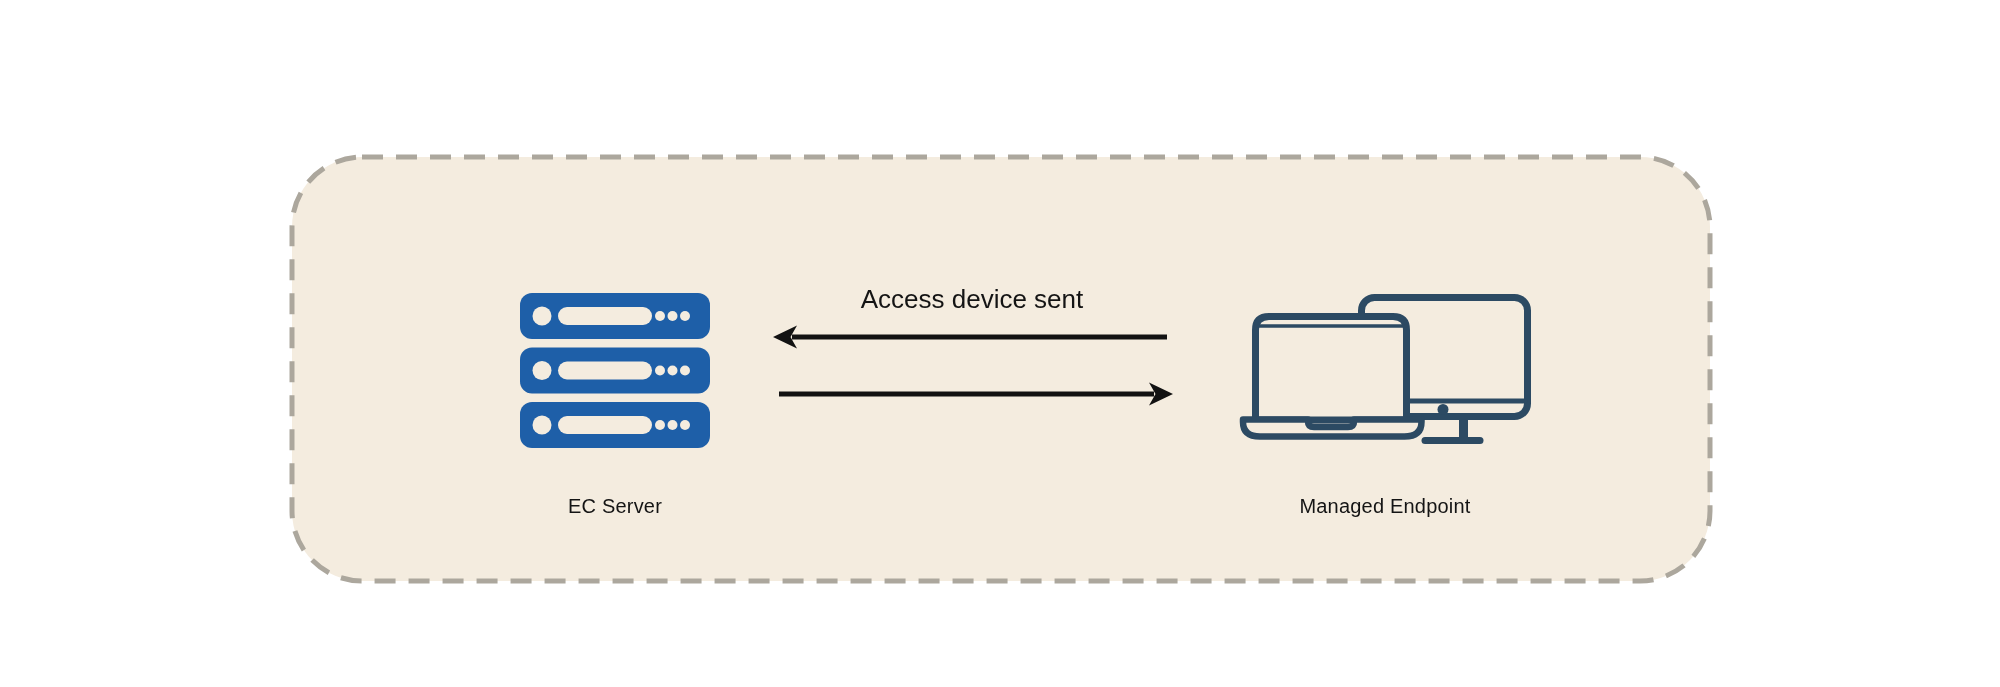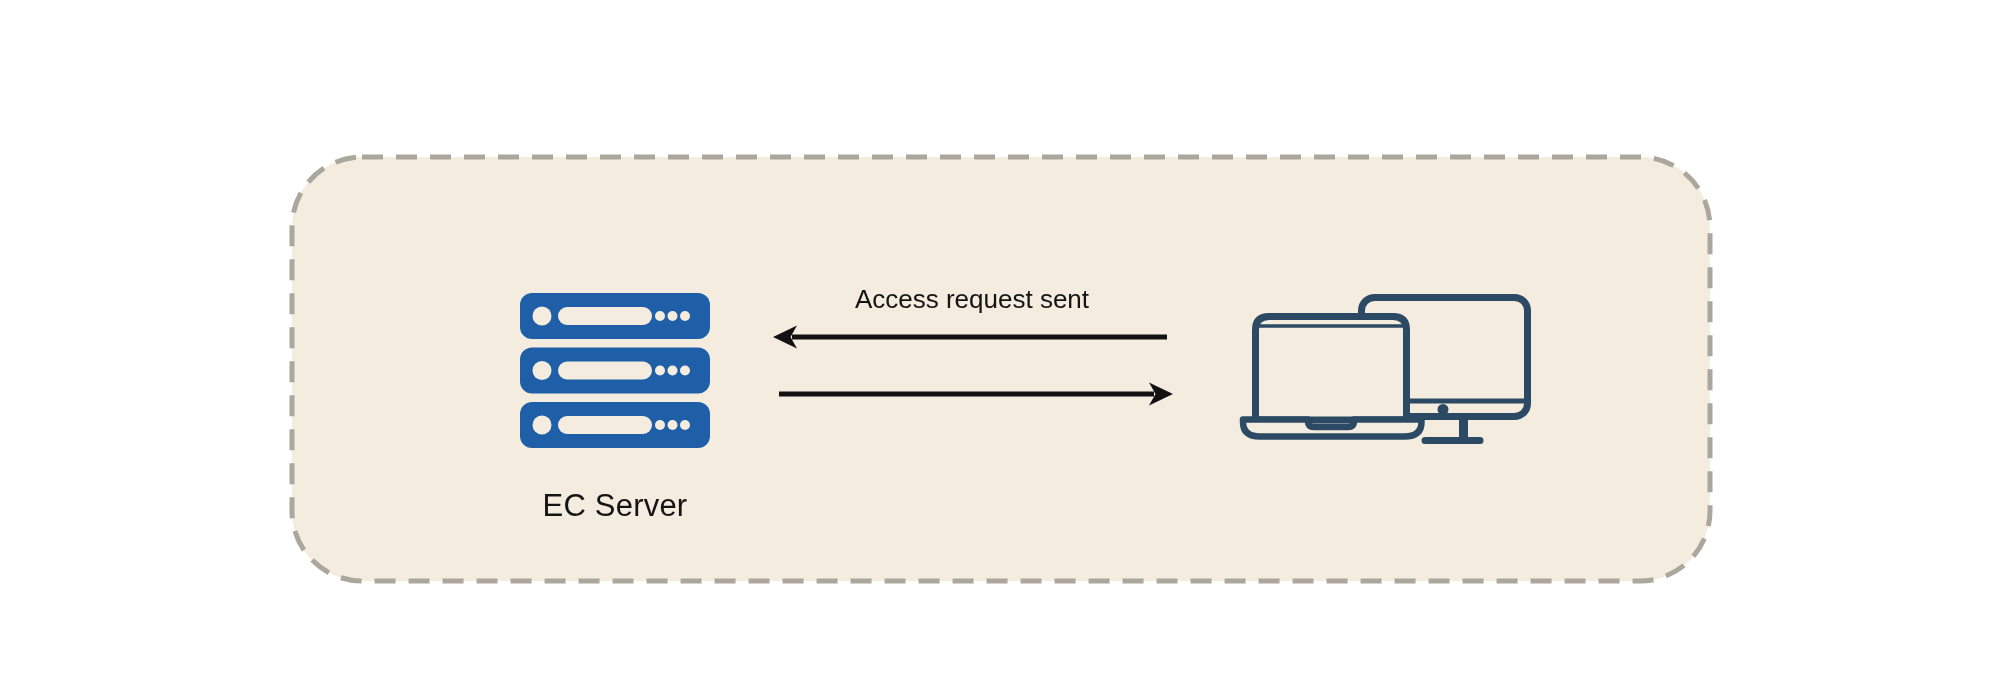--- a/index.html
+++ b/index.html
@@ -16,21 +16,21 @@
   }
   .panel-svg {
     position: absolute;
     left: 288px; top: 153px;
     width: 1426px; height: 432px;
   }
   .abs { position: absolute; }
   .node-icon-server   { left: 520px;  top: 293px; width: 190px; height: 155px; }
   .node-icon-endpoint { left: 1238px; top: 292px; width: 294px; height: 156px; }
   .node-label {
-    font-size: 31px;
+    font-size: 20px;
     font-weight: 500;
     line-height: 34px;
     text-align: center;
     letter-spacing: 0.2px;
     white-space: nowrap;
   }
   .label-server   { left: 470px;  top: 489px; width: 290px; }
   .label-endpoint { left: 1238px; top: 489px; width: 294px; }
   .flow-label {
     font-size: 26px;
@@ -74,21 +74,21 @@
       <circle cx="22" cy="132" r="9.5"></circle>
       <rect x="38" y="123" width="94" height="18" rx="9"></rect>
       <circle cx="140" cy="132" r="5"></circle>
         <circle cx="152.5" cy="132" r="5"></circle>
         <circle cx="165" cy="132" r="5"></circle>
     </g>
   </svg>
 
   <div class="abs node-label label-server">EC Server</div>
 
-  <div class="abs flow-label flow-label-top">Access request sent</div>
+  <div class="abs flow-label flow-label-top">Access device sent</div>
 
   <svg class="abs arrows-svg" viewBox="0 0 410 85">
     <g>
       <line x1="24" y1="12" x2="399" y2="12" stroke-width="5" stroke="#121212"></line>
       <path d="M 5 12 L 29 0.5 L 22.5 12 L 29 23.5 Z" fill="#121212"></path>
     </g>
     <g>
       <line x1="11" y1="69" x2="386" y2="69" stroke-width="5" stroke="#121212"></line>
       <path d="M 405 69 L 381 57.5 L 387.5 69 L 381 80.5 Z" fill="#121212"></path>
     </g>
@@ -105,14 +105,15 @@
       <path d="M 17.5 128 V 38 Q 17.5 24.5 31 24.5 H 155 Q 168.5 24.5 168.5 38 V 128 Z"></path>
       <line x1="17.5" y1="34" x2="168.5" y2="34" stroke-width="3.5"></line>
       <path d="M 5 127.5 L 70 127.5 L 70 129.5 Q 70 135 76 135 L 110 135 Q 116 135 116 129.5 L 116 127.5 L 183.5 127.5 L 183.5 130 Q 183.5 144.5 166.5 144.5 L 22 144.5 Q 5 144.5 5 130 Z" stroke-width="6.5"></path>
     </g>
     <g fill="#2c4a63">
       <circle cx="205" cy="117.5" r="5.5"></circle>
       <rect x="221" y="125" width="9" height="21"></rect>
     </g>
   </svg>
 
+  <div class="abs node-label label-endpoint">Managed Endpoint</div>
 
 </div>
 
 </body></html>

